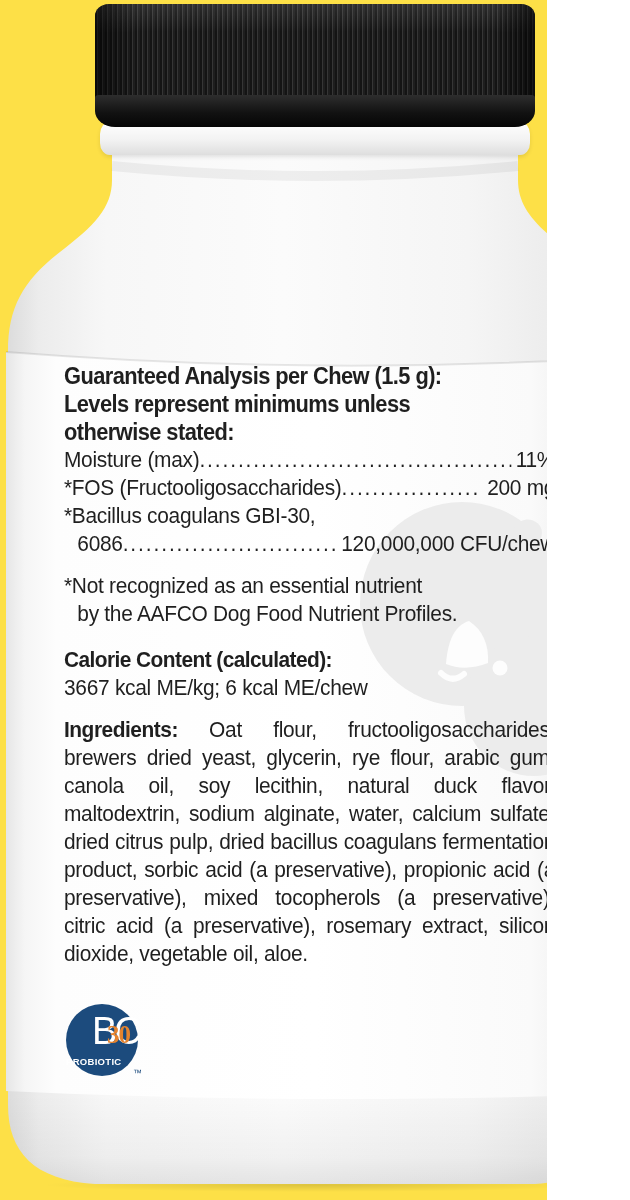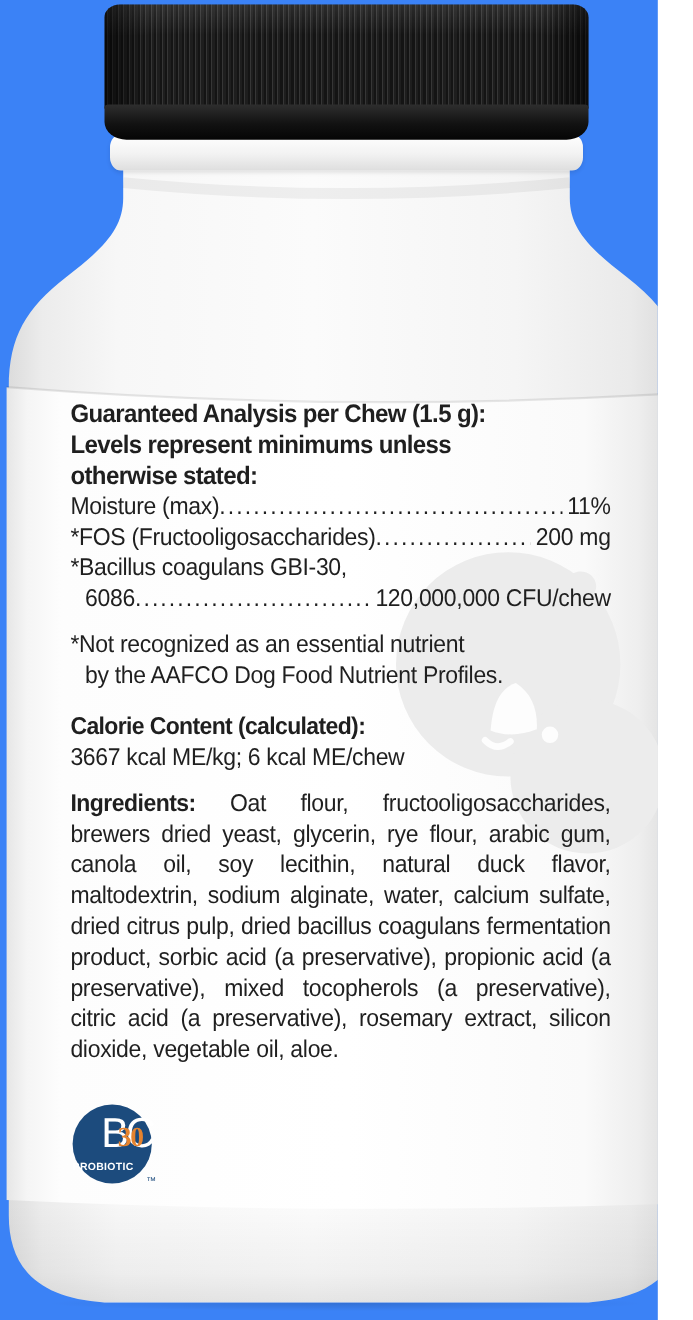--- a/index.html
+++ b/index.html
@@ -1,18 +1,18 @@
 <!DOCTYPE html>
 <html><head>
 <meta charset="utf-8">
 <style>
   html,body{margin:0;padding:0;background:#ffffff;}
   .scene{
-    position:relative;width:598px;height:1200px;overflow:hidden;
-    background:#3b82f6;font-family:"Liberation Sans",sans-serif;
+    position:relative;width:547px;height:1200px;overflow:hidden;
+    background:#fde047;font-family:"Liberation Sans",sans-serif;
   }
   
   .bottle-svg{position:absolute;left:0;top:0;z-index:1;}
   
   .cap{
     position:absolute;left:95px;top:4px;width:440px;height:96px;z-index:2;
     background:repeating-linear-gradient(90deg,#141414 0px,#141414 2px,#363636 2px,#363636 3px,#1e1e1e 3px,#1e1e1e 5px);
     border-radius:14px 14px 2px 2px / 12px 12px 2px 2px;
   }
   .cap::after{

